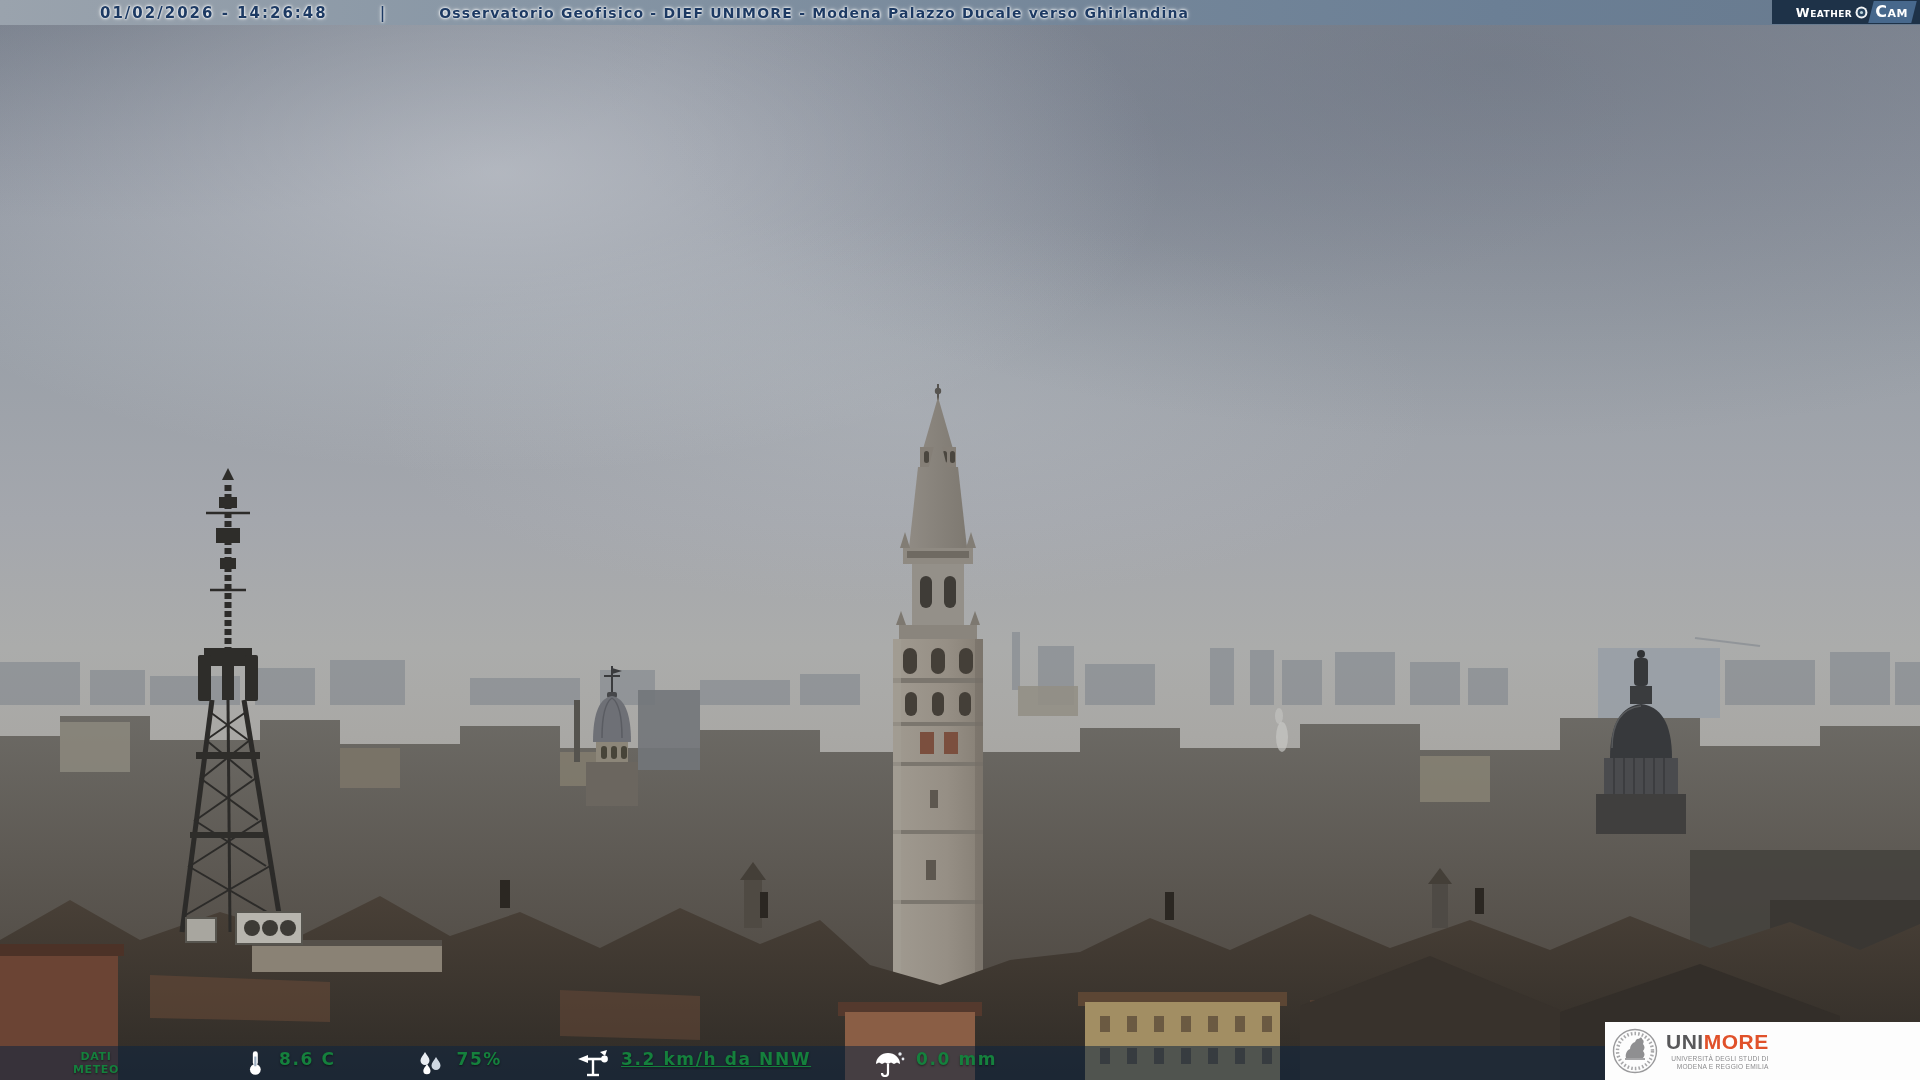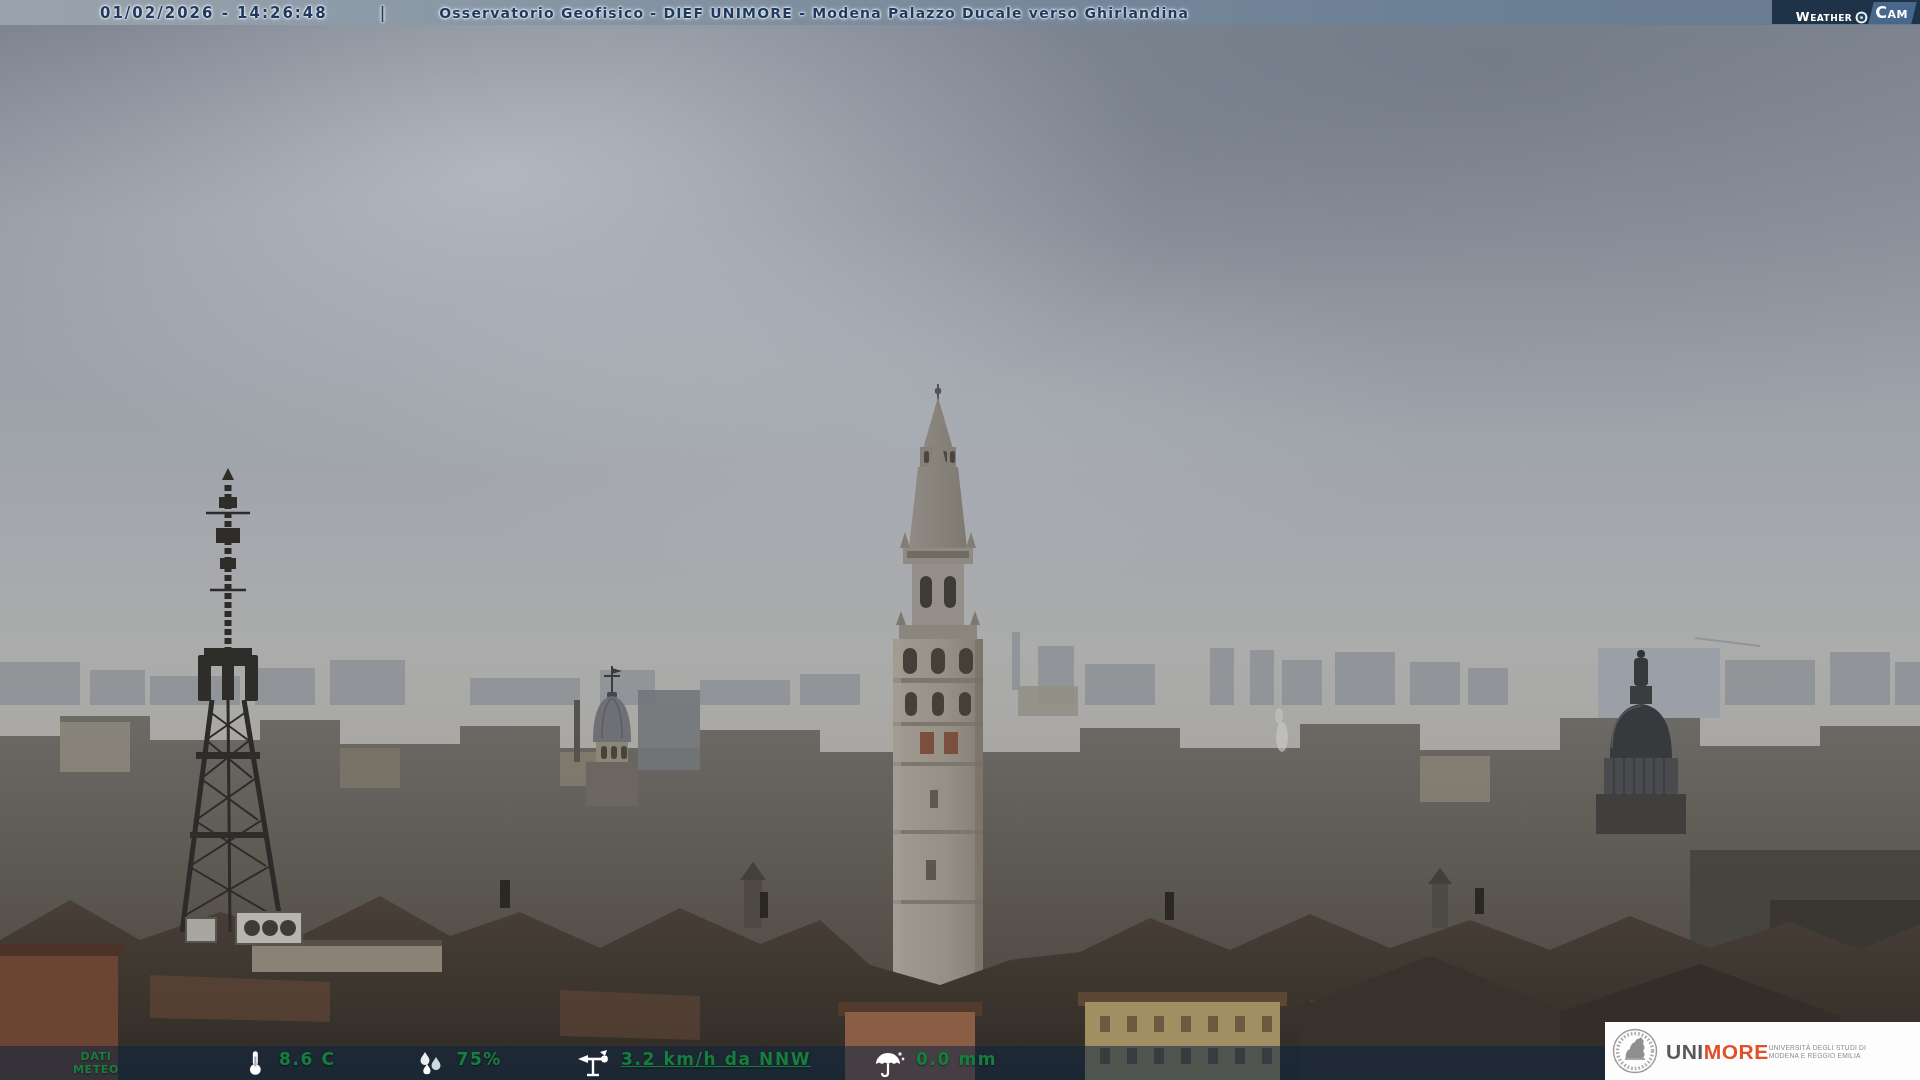--- a/index.html
+++ b/index.html
@@ -23,21 +23,21 @@
     background:linear-gradient(90deg,#9aa3ad 0%,#8796a5 28%,#75879a 55%,#6b7f95 78%,#687a8e 100%);
     display:flex;align-items:center;
     color:#1d3a63;font-weight:bold;font-size:15px;letter-spacing:2px;
     text-shadow:0 0 2px #fff,0 0 3px rgba(255,255,255,0.95),0 0 5px rgba(255,255,255,0.6);}
   .topbar .ts{margin-left:100px;white-space:nowrap;}
   .topbar .sep{margin-left:52px;}
   .topbar .title{margin-left:52px;font-size:14px;letter-spacing:1.2px;white-space:nowrap;}
 
   
   .wxcam{position:absolute;top:0;right:0;height:24px;min-width:132px;
-    background:#1e3248;display:flex;align-items:flex-end;justify-content:flex-end;
+    background:#1e3248;display:flex;align-items:center;justify-content:flex-end;
     padding:0 6px 0 10px;color:#fff;}
   .wxcam .w{font-variant:small-caps;font-size:12.5px;letter-spacing:0.5px;font-weight:600;}
   .wxcam .lens{width:13px;height:13px;margin:0 3px;flex:0 0 auto;}
   .wxcam .cam{position:relative;font-variant:small-caps;font-weight:bold;font-size:16px;
     letter-spacing:0.5px;padding:1px 6px 2px 4px;}
   .wxcam .cam::before{content:"";position:absolute;inset:0;background:#47688c;
     transform:skewX(-14deg);z-index:0;}
   .wxcam .cam b{position:relative;z-index:1;font-weight:bold;}
 
   
@@ -51,21 +51,21 @@
   .m-temp{margin-left:116px;}
   .m-hum{margin-left:80px;}
   .m-wind{margin-left:74px;text-decoration:underline;}
   .m-rain{margin-left:62px;}
 
   
   .brandbox{position:absolute;left:1605px;top:1022px;width:315px;height:58px;
     background:#fdfdfd;display:flex;align-items:center;box-sizing:border-box;
     padding-left:7px;font-family:"Liberation Sans",sans-serif;}
   .seal{width:46px;height:46px;flex:0 0 auto;}
-  .wordmark{margin-left:8px;display:flex;flex-direction:row;line-height:1;}
+  .wordmark{margin-left:8px;display:flex;flex-direction:column;line-height:1;text-align:right;}
   .wordmark .big{font-size:21px;font-weight:bold;letter-spacing:0.5px;}
   .wordmark .big .uni{color:#58585a;}
   .wordmark .big .more{color:#e0512a;}
   .wordmark .small{margin-top:3px;font-size:6.6px;color:#8b8b8d;letter-spacing:0.25px;line-height:1.25;}
   .obs{margin-left:10px;font-size:15.5px;color:#7b7c7e;line-height:1.3;}
 </style>
 </head>
 <body>
 
 <div class="stage">

